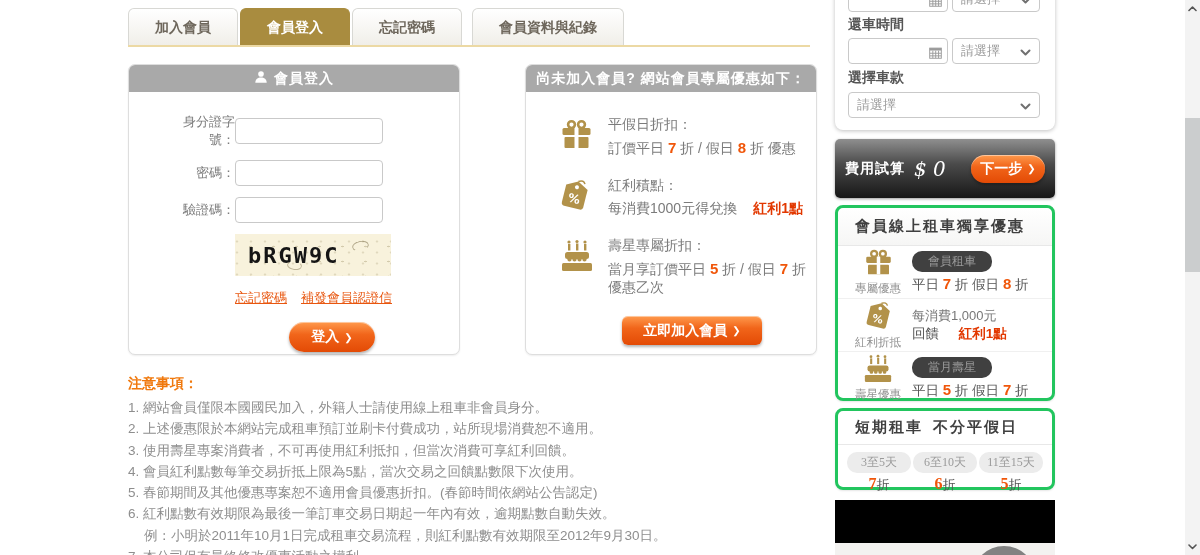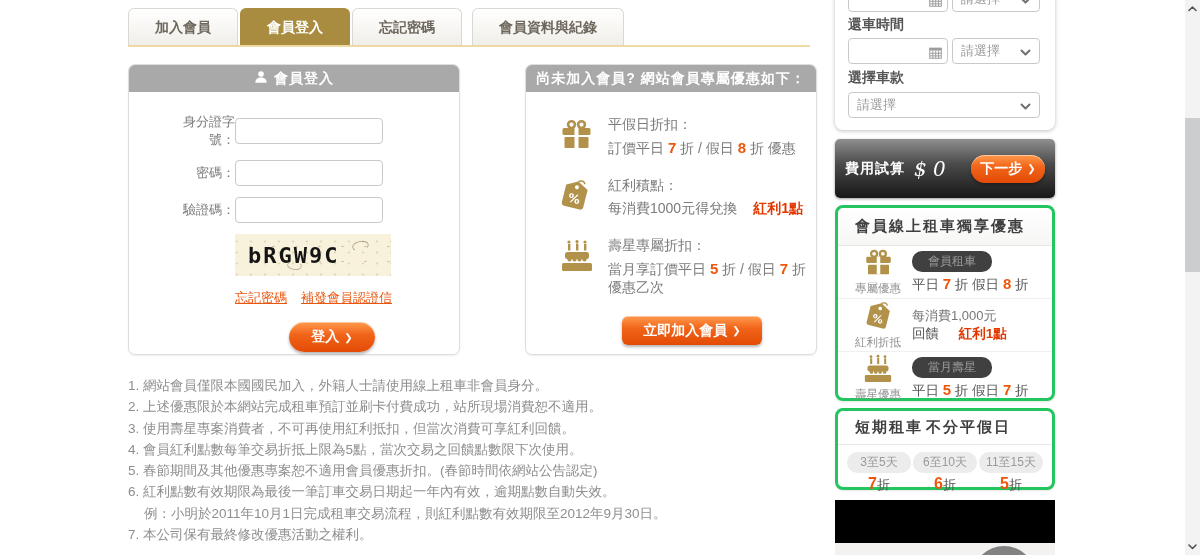--- a/index.html
+++ b/index.html
@@ -90,22 +90,22 @@
   .sbb-title{height:37px;display:flex;align-items:center;padding-left:17px;font-size:15px;font-weight:bold;color:#3f3f3f;letter-spacing:2px;border-bottom:1px solid #e8e8e8;background:linear-gradient(#fff,#f6f6f5);border-radius:8px 8px 0 0;}
   .sbb-row{display:flex;align-items:center;height:52px;border-bottom:1px solid #f0f0f0;padding:0 8px 0 10px;}
   .sbb-row:last-child{border-bottom:none;}
   .sbb-iconcol{width:60px;text-align:center;flex:none;}
   .sbb-iconlabel{display:block;font-size:11.5px;color:#8f8f8f;margin-top:1px;}
   .sbb-content{flex:1;padding-left:4px;}
   .badge-pill{display:inline-block;background:#404040;color:#9a9a9a;font-size:12px;border-radius:10px;padding:2px 16px;margin-bottom:3px;}
   .sbb-line{font-size:13.5px;color:#555;}
   .sbb-line2{font-size:13px;color:#777;line-height:18px;}
   .sb-short{top:408px;height:82px;}
-  .sbs-title{height:33px;display:flex;align-items:center;gap:3px;padding-left:17px;font-size:15px;font-weight:bold;color:#3f3f3f;letter-spacing:2px;border-bottom:1px solid #e8e8e8;}
-  .sbs-cols{display:flex;justify-content:space-between;padding:7px 9px 0;}
+  .sbs-title{height:33px;display:flex;align-items:center;gap:10px;padding-left:17px;font-size:15px;font-weight:bold;color:#3f3f3f;letter-spacing:2px;border-bottom:1px solid #e8e8e8;}
+  .sbs-cols{display:flex;justify-content:space-between;padding:7px 9px 0;font-family:Liberation Serif, serif;}
   .sbs-col{width:64px;text-align:center;}
   .sbs-days{display:block;background:#ececec;color:#9a9a9a;font-size:12px;border-radius:10px;padding:2px 0;}
   .sbs-disc{margin-top:2px;font-size:13px;color:#555;}
   .sbs-disc .num{font-size:16px;}
   .sb-banner{position:absolute;left:0;top:500px;width:220px;height:43px;background:#000;}
   .sb-photo{position:absolute;left:0;top:543px;width:220px;height:12px;background:#f3f2f0;overflow:hidden;}
   .photo-head{position:absolute;left:138px;top:3px;width:62px;height:60px;border-radius:50%;background:#828282;}
   
   .scrollbar{position:absolute;right:0;top:0;width:15px;height:555px;background:#f3f3f3;}
   .sb-arrow{position:absolute;left:0;width:15px;height:15px;display:flex;align-items:center;justify-content:center;cursor:pointer;}
@@ -226,20 +226,21 @@
       </div>
     </div>
   </div>
   <button class="btn-orange join-btn">
     <span>立即加入會員</span>
     <span class="arr">❯</span>
   </button>
 </div>
 
 <div class="notes">
+  <div class="notes-title">注意事項：</div>
   <div class="note-item">1. 網站會員僅限本國國民加入，外籍人士請使用線上租車非會員身分。</div>
   <div class="note-item">2. 上述優惠限於本網站完成租車預訂並刷卡付費成功，站所現場消費恕不適用。</div>
   <div class="note-item">3. 使用壽星專案消費者，不可再使用紅利抵扣，但當次消費可享紅利回饋。</div>
   <div class="note-item">4. 會員紅利點數每筆交易折抵上限為5點，當次交易之回饋點數限下次使用。</div>
   <div class="note-item">5. 春節期間及其他優惠專案恕不適用會員優惠折扣。(春節時間依網站公告認定)</div>
   <div class="note-item">6. 紅利點數有效期限為最後一筆訂車交易日期起一年內有效，逾期點數自動失效。</div>
   <div class="note-item indent">例：小明於2011年10月1日完成租車交易流程，則紅利點數有效期限至2012年9月30日。</div>
   <div class="note-item">7. 本公司保有最終修改優惠活動之權利。</div>
 </div>
 

